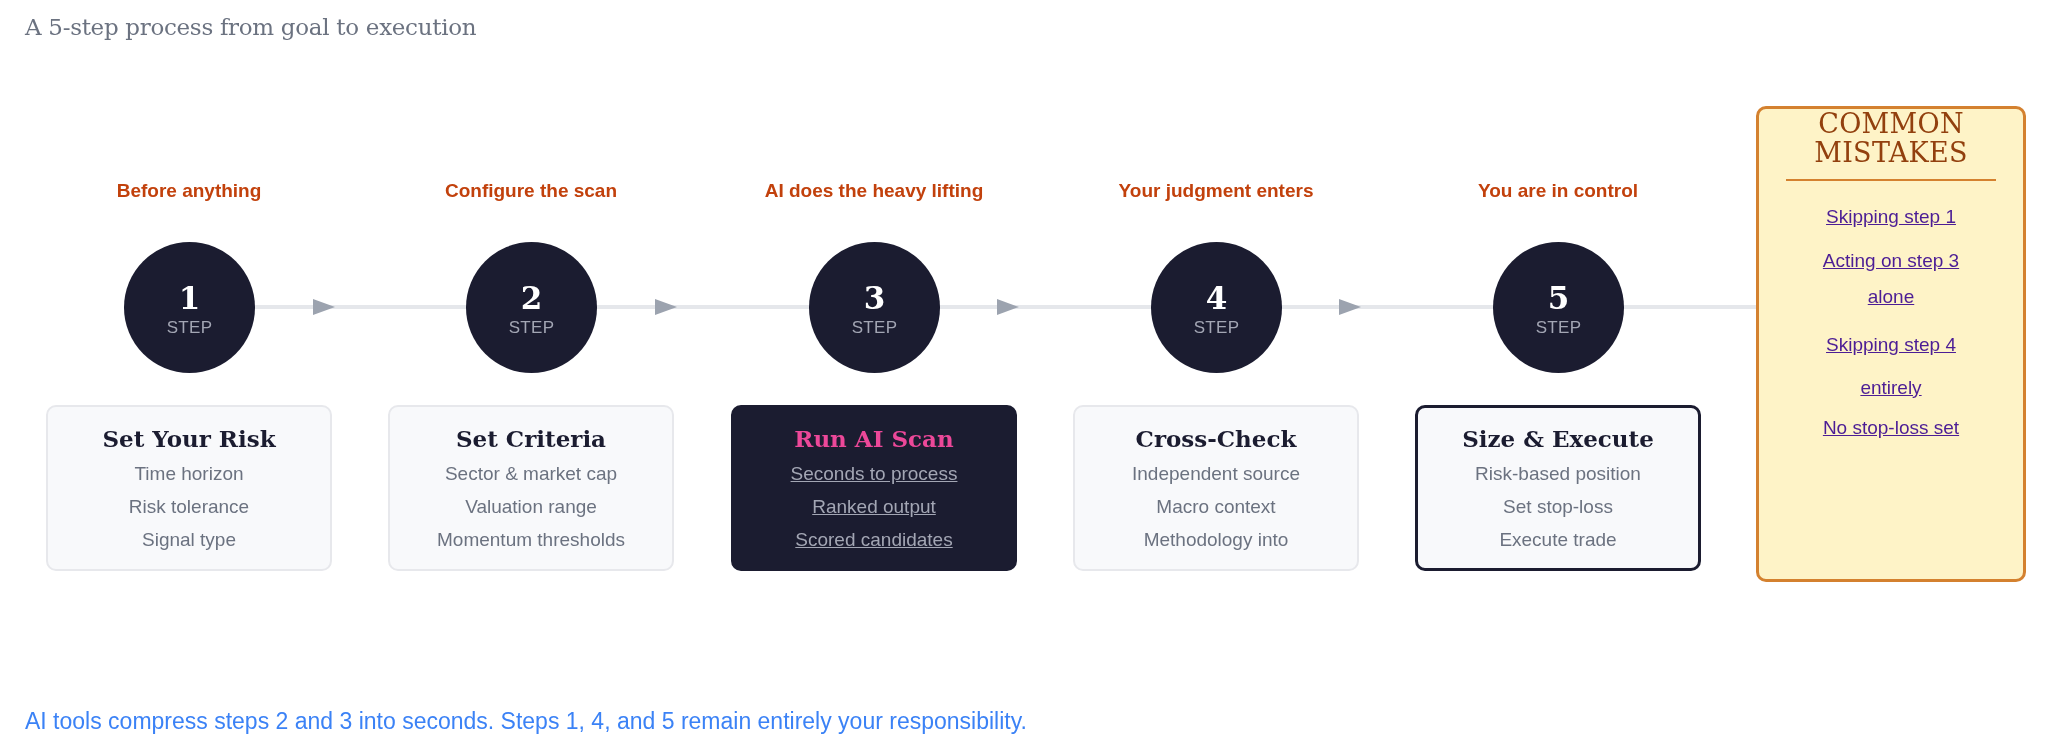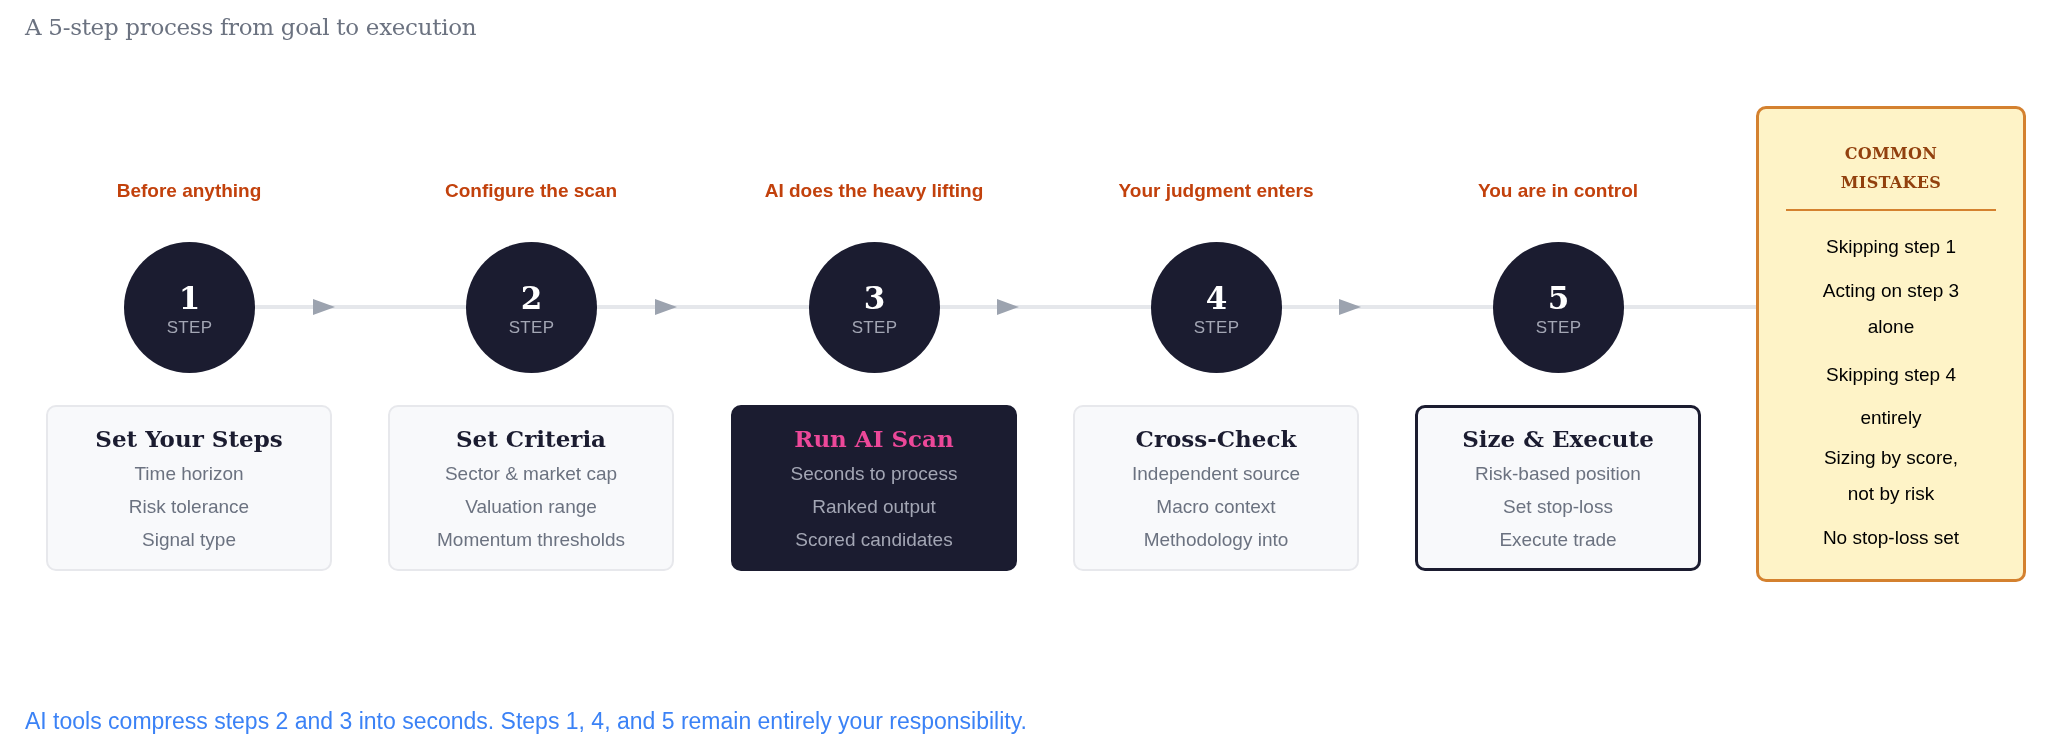--- a/index.html
+++ b/index.html
@@ -46,37 +46,37 @@
     text-align: center; padding-top: 17px;
   }
   .card.dark { background: #1b1c30; border-color: #1b1c30; }
   .card.outlined { background: #f8f9fb; border: 3px solid #1b1c30; padding-top: 16px; }
   .card-title {
     font-family: "DejaVu Serif", serif; font-weight: bold; font-size: 23px; color: #1b1c30;
     line-height: 30px; margin-bottom: 3px;
   }
   .card.dark .card-title { color: #ec4899; }
   .card-item { font-size: 19px; color: #6b7280; line-height: 33px; }
-  .card.dark .card-item { color: #a3a6b4; }
+  .card.dark .card-item { color: #a3a6b4; text-decoration: underline; }
 
   .mistakes {
     position: absolute; left: 1756px; top: 106px; width: 270px; height: 476px;
     background: #fef3c7; border: 3px solid #d4812f; border-radius: 10px;
     text-align: center;
   }
   .mistakes-title {
-    font-family: "DejaVu Serif", serif; font-weight: bold; font-size: 16px; color: #92400e;
-    line-height: 29px; margin-top: 30px; letter-spacing: 0.3px;
+    font-family: "DejaVu Serif", serif; font-weight: normal; font-size: 27px; color: #92400e;
+    line-height: 29px; letter-spacing: 0.3px;
   }
   .mistakes-divider {
     width: 210px; height: 2px; background: #d4812f; margin: 12px auto 0;
   }
   .mistakes-list { margin-top: 18px; }
   .mistake-item {
-    font-size: 19px; color: #000000; line-height: 36px; margin-bottom: 8px;
+    font-size: 19px; color: #4c1d95; line-height: 36px; margin-bottom: 8px; text-decoration: underline;
   }
   .mistake-item.tall { line-height: 43px; margin-bottom: 1px; }
 
   .footer {
     position: absolute; left: 25px; top: 708px;
     font-size: 23px; color: #3b82f6;
   }
 </style>
 </head>
 <body>
@@ -89,21 +89,21 @@
 <div class="arrow" style="left:997px"></div>
 <div class="arrow" style="left:1339px"></div>
 
 <div class="step-col" style="left:46px">
   <div class="step-label">Before anything</div>
   <div class="step-circle">
     <div class="step-num">1</div>
     <div class="step-word">STEP</div>
   </div>
   <div class="card">
-    <div class="card-title">Set Your Steps</div>
+    <div class="card-title">Set Your Risk</div>
     <div class="card-item">Time horizon</div>
     <div class="card-item">Risk tolerance</div>
     <div class="card-item">Signal type</div>
   </div>
 </div>
 
 <div class="step-col" style="left:388px">
   <div class="step-label">Configure the scan</div>
   <div class="step-circle">
     <div class="step-num">2</div>
@@ -171,22 +171,18 @@
     </div>
     <div class="mistake-item">
       <div>Acting on step 3</div>
       <div>alone</div>
     </div>
     <div class="mistake-item tall">
       <div>Skipping step 4</div>
       <div>entirely</div>
     </div>
     <div class="mistake-item">
-      <div>Sizing by score,</div>
-      <div>not by risk</div>
-    </div>
-    <div class="mistake-item">
       <div>No stop-loss set</div>
     </div>
   </div>
 </div>
 
 <div class="footer">AI tools compress steps 2 and 3 into seconds. Steps 1, 4, and 5 remain entirely your responsibility.</div>
 
 </body></html>

